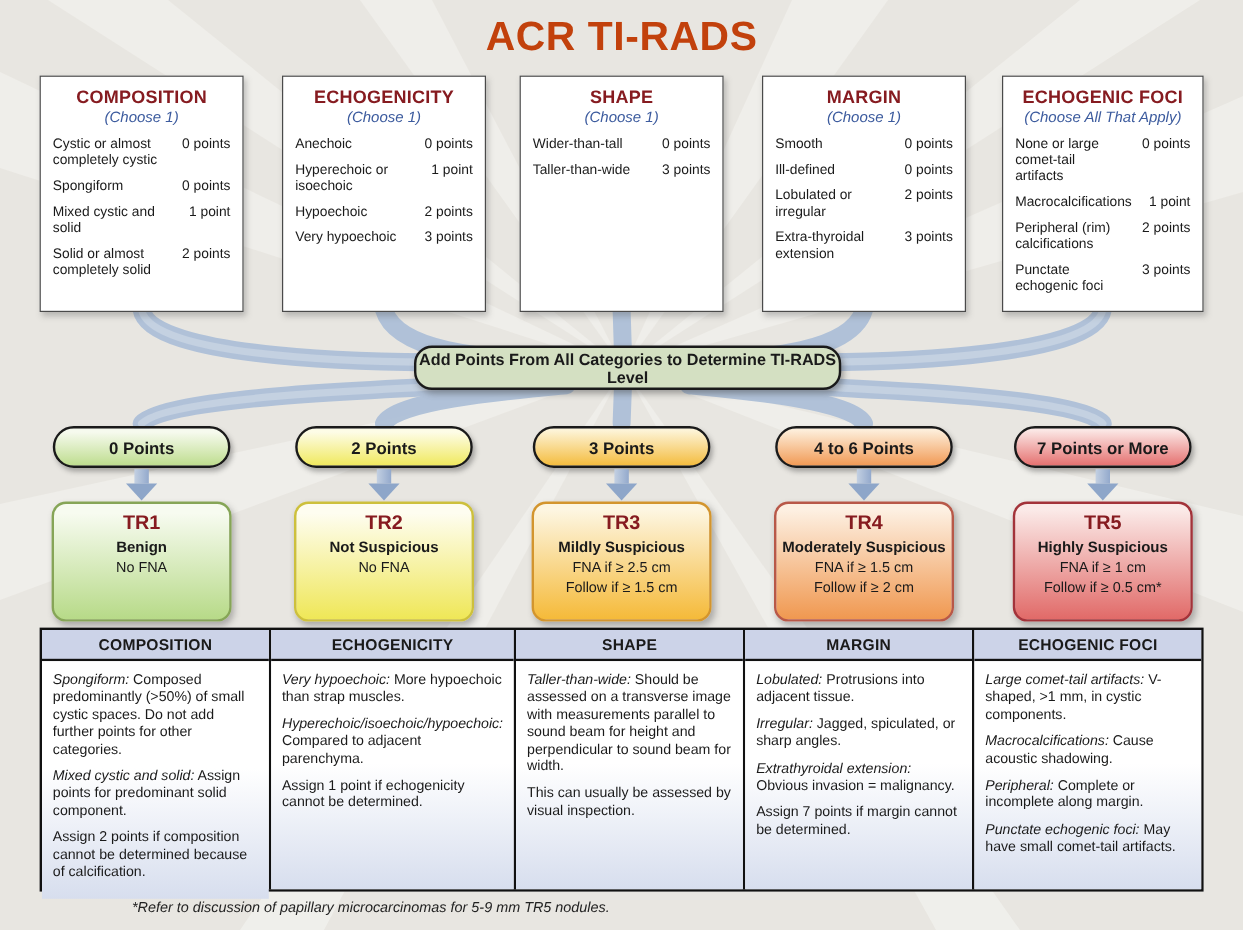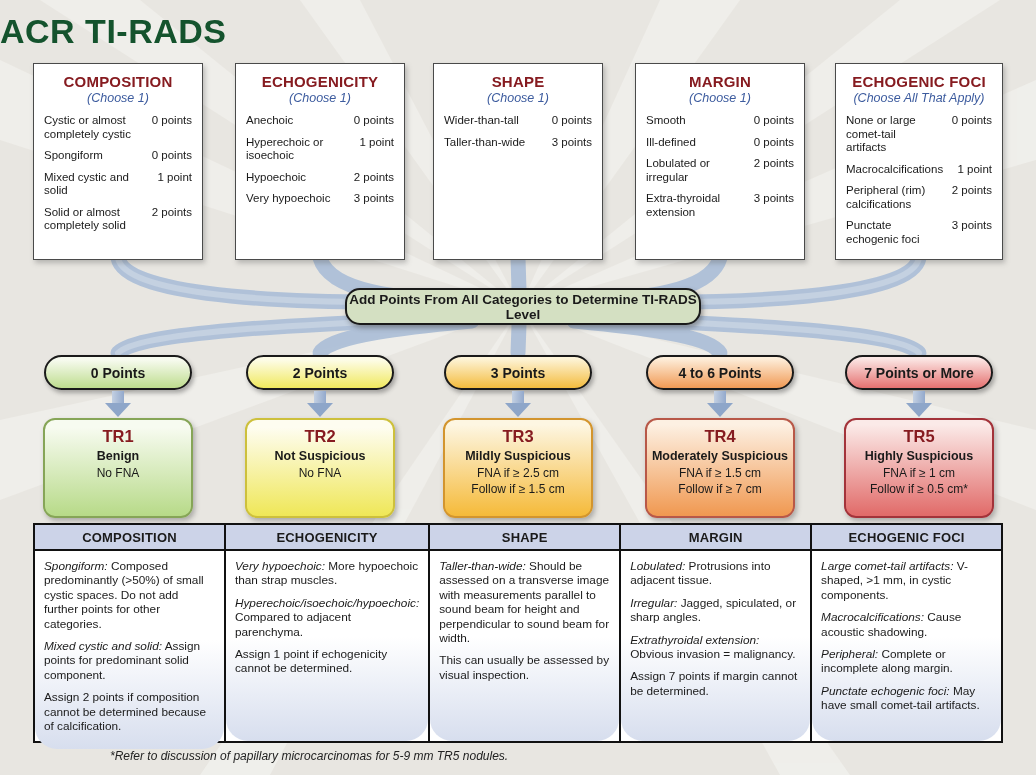--- a/index.html
+++ b/index.html
@@ -6,22 +6,22 @@
   body{
     width:1036px;height:775px;position:relative;overflow:hidden;
     background:#e8e6e1;
     font-family:"Liberation Sans", sans-serif;
     color:#1a1a1a;
   }
   #bg-layer{position:absolute;left:0;top:0;width:1036px;height:775px;z-index:0;}
   .layer{position:absolute;left:0;top:0;width:1036px;height:775px;z-index:2;}
 
   .page-title{
-    position:absolute;left:0;top:12px;width:1036px;
-    font-size:34px;font-weight:bold;color:#14532d;letter-spacing:.5px;
+    position:absolute;left:0;top:12px;width:1036px;text-align:center;
+    font-size:34px;font-weight:bold;color:#c2410c;letter-spacing:.5px;
   }
 
   
   .cat-box{
     position:absolute;top:63px;height:197px;background:#ffffff;
     border:1px solid #4a4a4a;box-shadow:2px 3px 5px rgba(90,90,90,.35);
     box-sizing:border-box;padding:9px 10px 6px 10px;
   }
   .cat-title{font-size:15px;font-weight:bold;color:#861b20;text-align:center;letter-spacing:.2px;}
   .cat-choose{font-size:12.5px;font-style:italic;color:#3c5b9e;text-align:center;margin-top:1px;margin-bottom:9px;}
@@ -80,21 +80,20 @@
   .ref-col{flex:1;border-right:2px solid #111;display:flex;flex-direction:column;box-sizing:border-box;}
   .ref-col:last-child{border-right:none;}
   .ref-head{
     height:26px;background:#ccd3e8;border-bottom:2px solid #111;
     display:flex;align-items:center;justify-content:center;
     font-size:13px;font-weight:bold;letter-spacing:.2px;flex:0 0 26px;box-sizing:border-box;
   }
   .ref-body{
     flex:1;padding:8px 9px;font-size:11.8px;line-height:1.22;
     background:linear-gradient(180deg,#ffffff 45%,#d7deee);
-    border-radius:22px;
   }
   .ref-body p{margin:0 0 8px 0;}
   .lead{font-style:italic;}
 
   .footnote{
     position:absolute;left:110px;top:749px;font-size:12px;font-style:italic;color:#222;
   }
 </style>
 </head>
 <body>
@@ -275,21 +274,21 @@
   <div class="tr-box l3" style="left:443px;">
     <div class="tr-name">TR3</div>
     <div class="tr-susp">Mildly Suspicious</div>
     <div class="tr-line">FNA if ≥ 2.5 cm</div>
     <div class="tr-line">Follow if ≥ 1.5 cm</div>
   </div>
   <div class="tr-box l4" style="left:645px;">
     <div class="tr-name">TR4</div>
     <div class="tr-susp">Moderately Suspicious</div>
     <div class="tr-line">FNA if ≥ 1.5 cm</div>
-    <div class="tr-line">Follow if ≥ 7 cm</div>
+    <div class="tr-line">Follow if ≥ 2 cm</div>
   </div>
   <div class="tr-box l5" style="left:844px;">
     <div class="tr-name">TR5</div>
     <div class="tr-susp">Highly Suspicious</div>
     <div class="tr-line">FNA if ≥ 1 cm</div>
     <div class="tr-line">Follow if ≥ 0.5 cm*</div>
   </div>
 
   <div class="ref-table">
 

